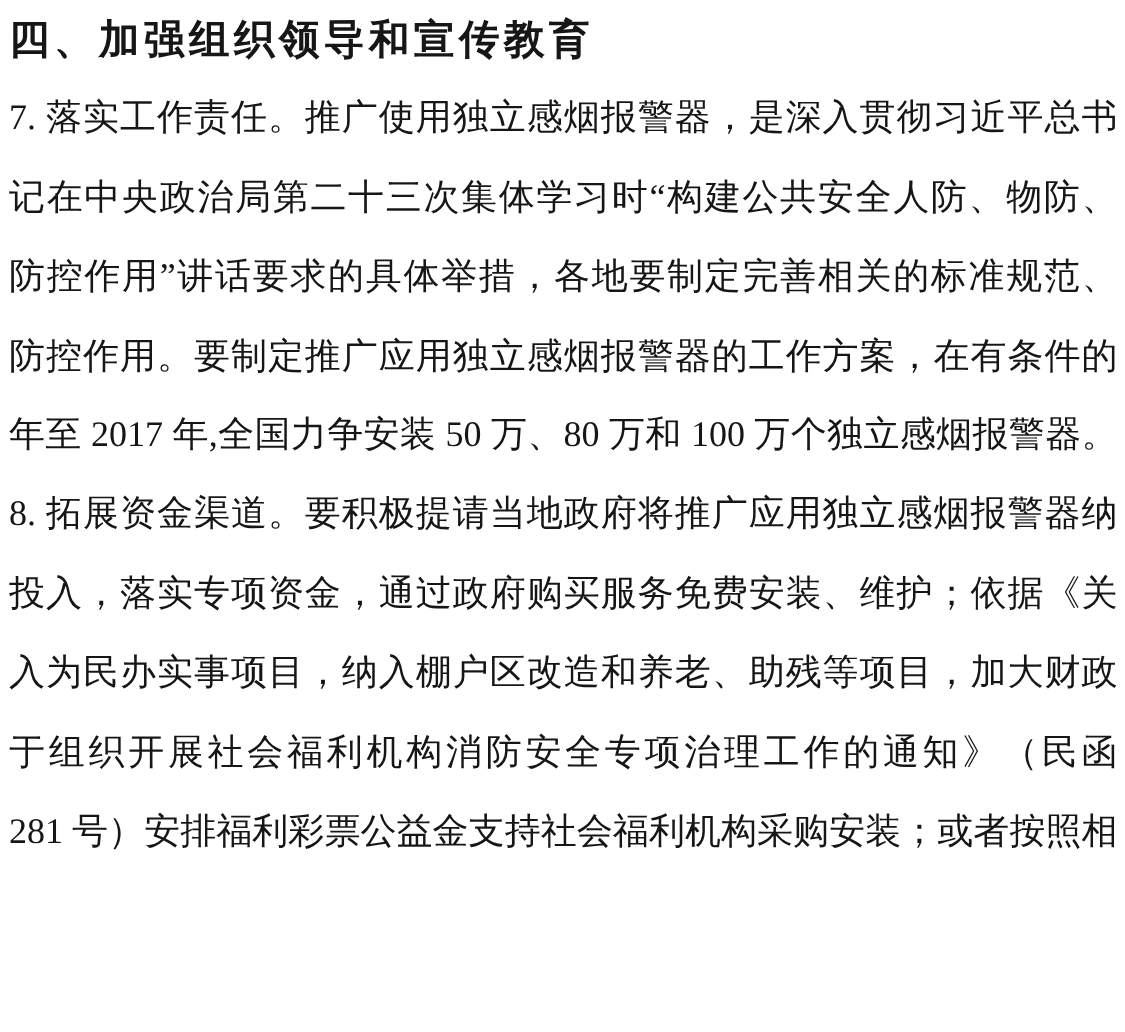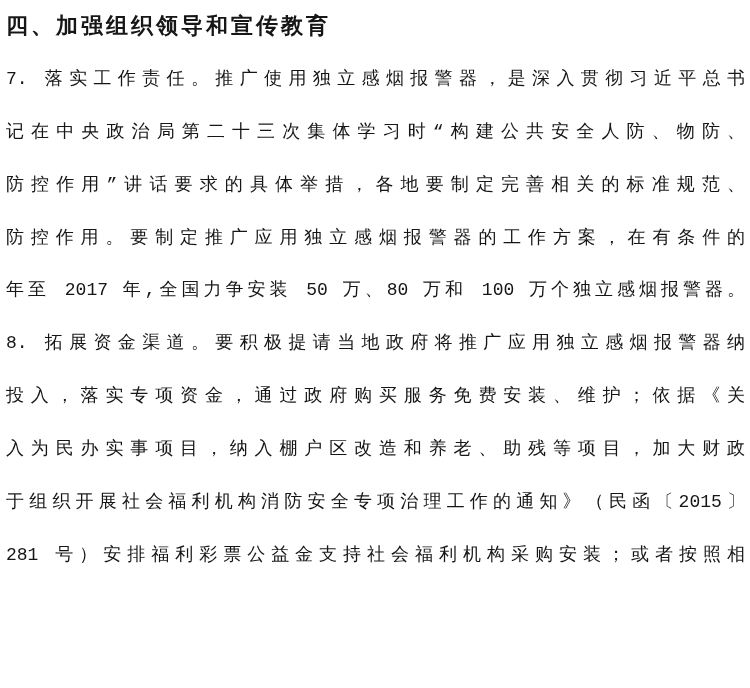--- a/index.html
+++ b/index.html
@@ -18,28 +18,28 @@
     overflow: hidden;
   }
   .row {
     height: 52.9px;
     line-height: 52.9px;
     overflow: hidden;
   }
   .heading {
     font-family: "Liberation Sans", sans-serif;
     font-weight: bold;
-    font-size: 22px;
+    font-size: 27px;
     letter-spacing: 3px;
     text-align: left;
     white-space: nowrap;
   }
   .line {
-    font-family: Liberation Mono, monospace;
-    font-size: 18px;
+    font-family: Liberation Serif, serif;
+    font-size: 24px;
     text-align: justify;
     text-align-last: justify;
     text-justify: inter-character;
   }
 </style>
 </head>
 <body>
 
 <div class="page">
   <div class="row heading">四、加强组织领导和宣传教育</div>

